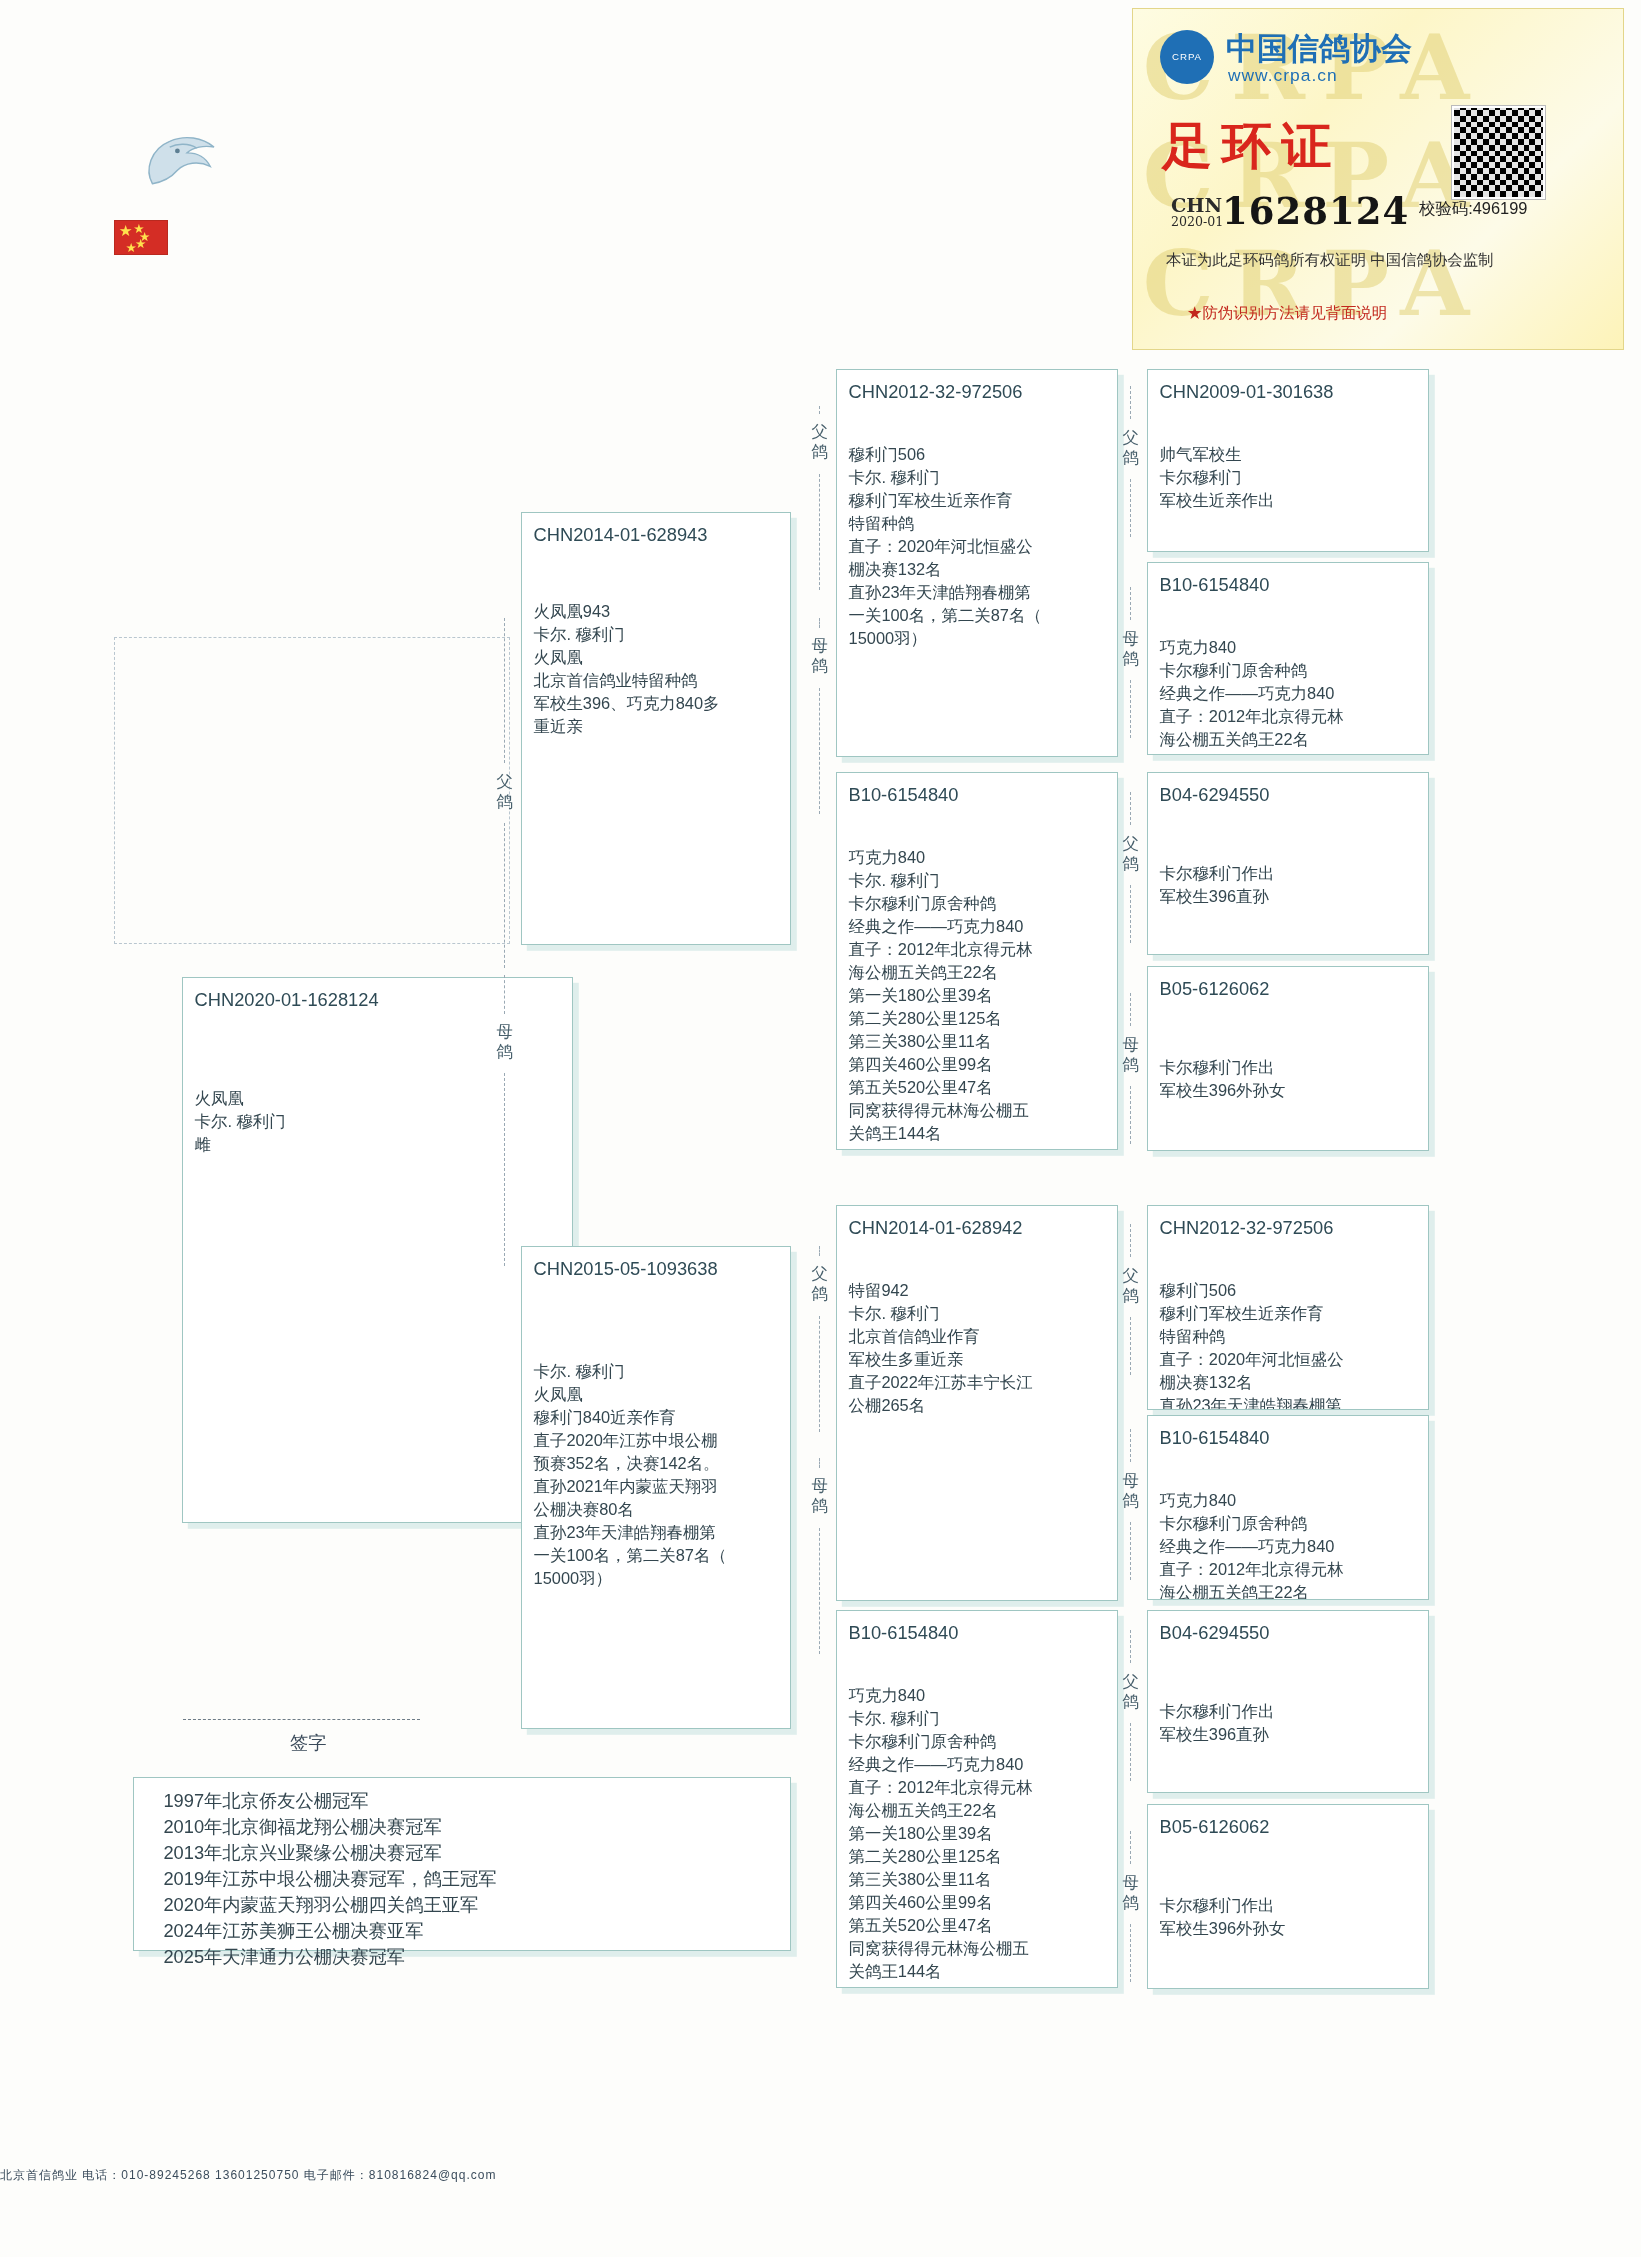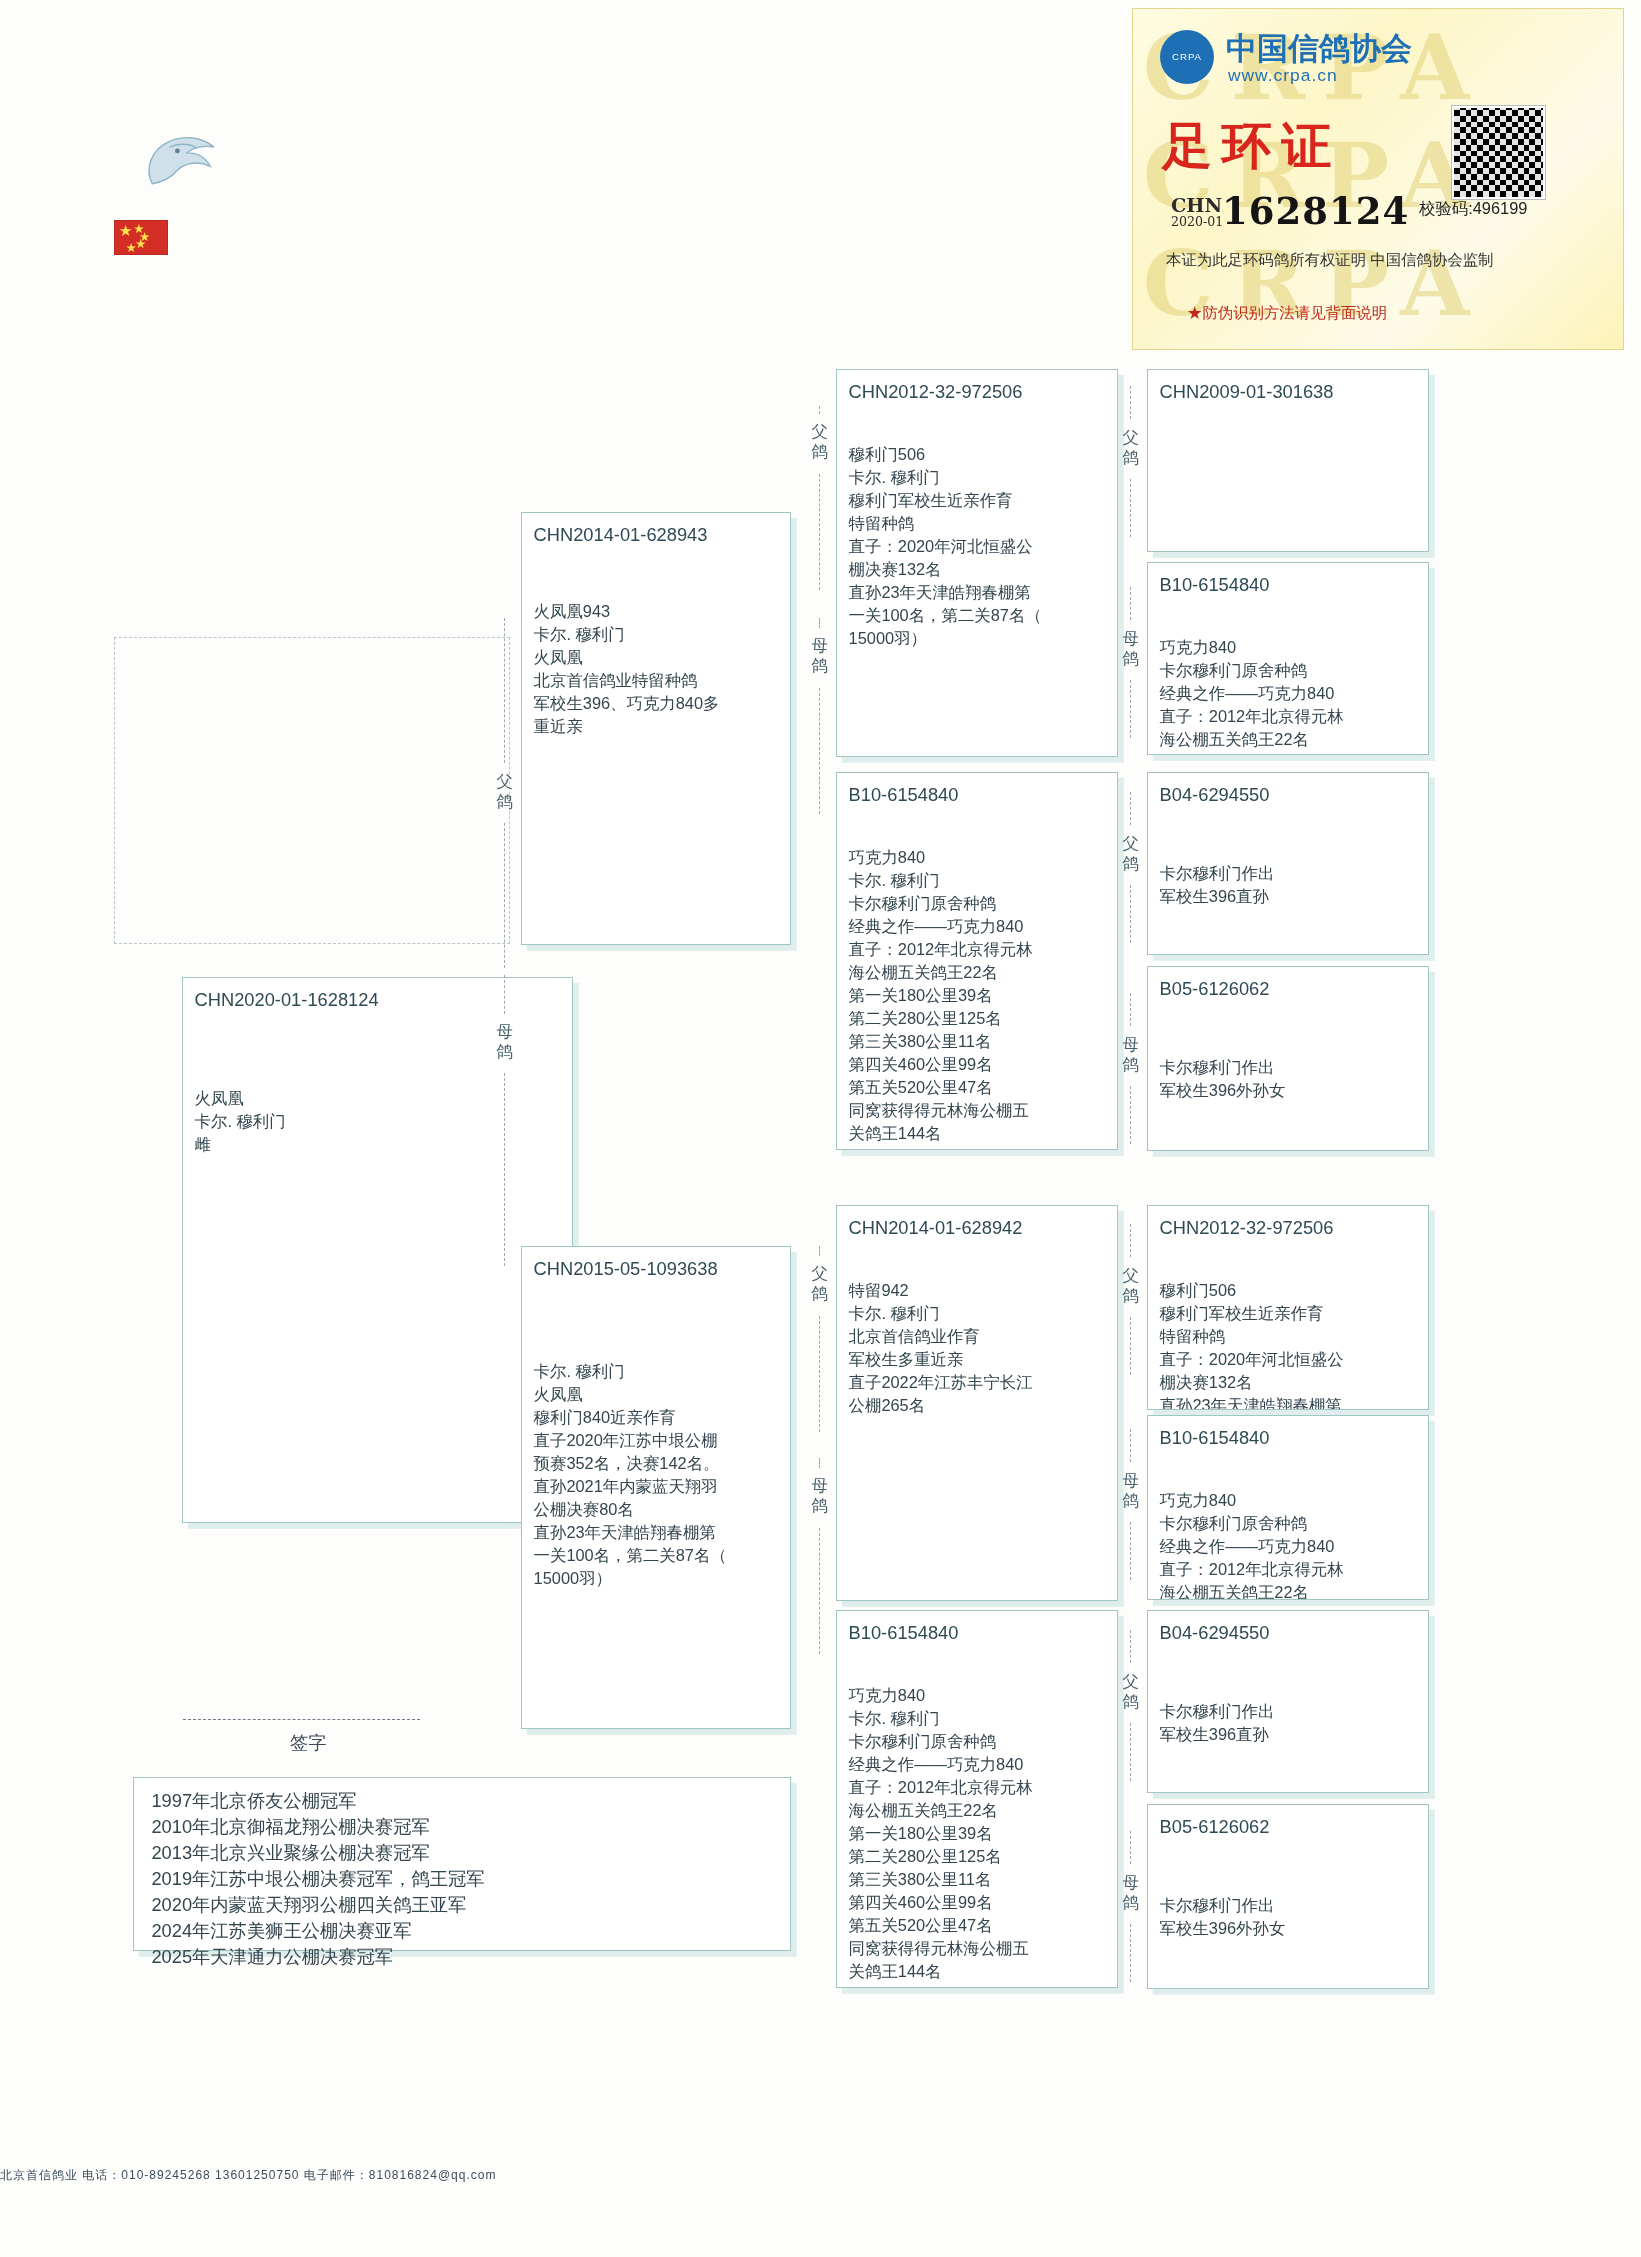--- a/index.html
+++ b/index.html
@@ -410,20 +410,23 @@
 第二关280公里125名
 第三关380公里11名
 第四关460公里99名
 第五关520公里47名
 同窝获得得元林海公棚五
 关鸽王144名</div>
   </div>
 
   <div class="box" style="left:1147px; top:369px; width:282px; height:183px;">
     <div class="ring">CHN2009-01-301638</div>
+    <div class="line">帅气军校生
+卡尔穆利门
+军校生近亲作出</div>
   </div>
 
   <div class="box" style="left:1147px; top:562px; width:282px; height:193px;">
     <div class="ring">B10-6154840</div>
     <div class="line">巧克力840
 卡尔穆利门原舍种鸽
 经典之作——巧克力840
 直子：2012年北京得元林
 海公棚五关鸽王22名
 第一关180公里39名</div>
@@ -547,21 +550,21 @@
   <div class="rail" style="left:1118px; top:1831px; height:174px;">
     <div class="dashline" style="top:0; height:33px;"></div>
     <div class="txt" style="top:41px;">母鸽</div>
     <div class="dashline" style="top:93px; height:58px;"></div>
   </div>
 
   <div class="sign-dash"></div>
   <div class="sign-label">签字</div>
 
   <div class="honors">
-    <div class="line" style="white-space:pre-wrap;">1997年北京侨友公棚冠军
+    <div class="line" style="white-space:pre-wrap;margin-left:12px;">1997年北京侨友公棚冠军
 2010年北京御福龙翔公棚决赛冠军
 2013年北京兴业聚缘公棚决赛冠军
 2019年江苏中垠公棚决赛冠军，鸽王冠军
 2020年内蒙蓝天翔羽公棚四关鸽王亚军
 2024年江苏美狮王公棚决赛亚军
 2025年天津通力公棚决赛冠军</div>
   </div>
 
   <div class="footer">北京首信鸽业 电话：010-89245268  13601250750  电子邮件：810816824@qq.com</div>
 

